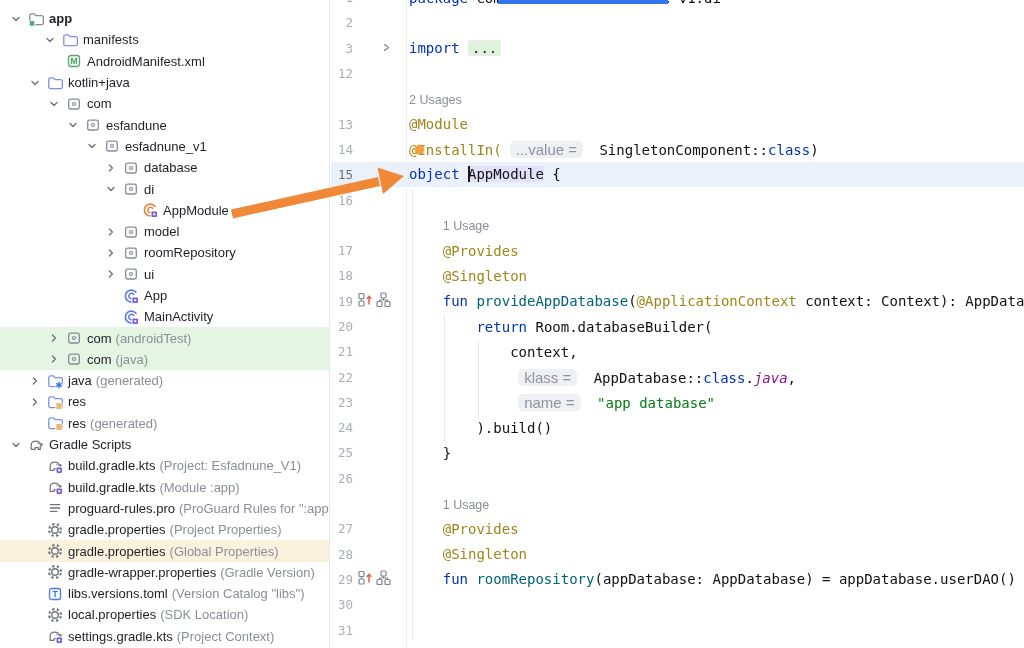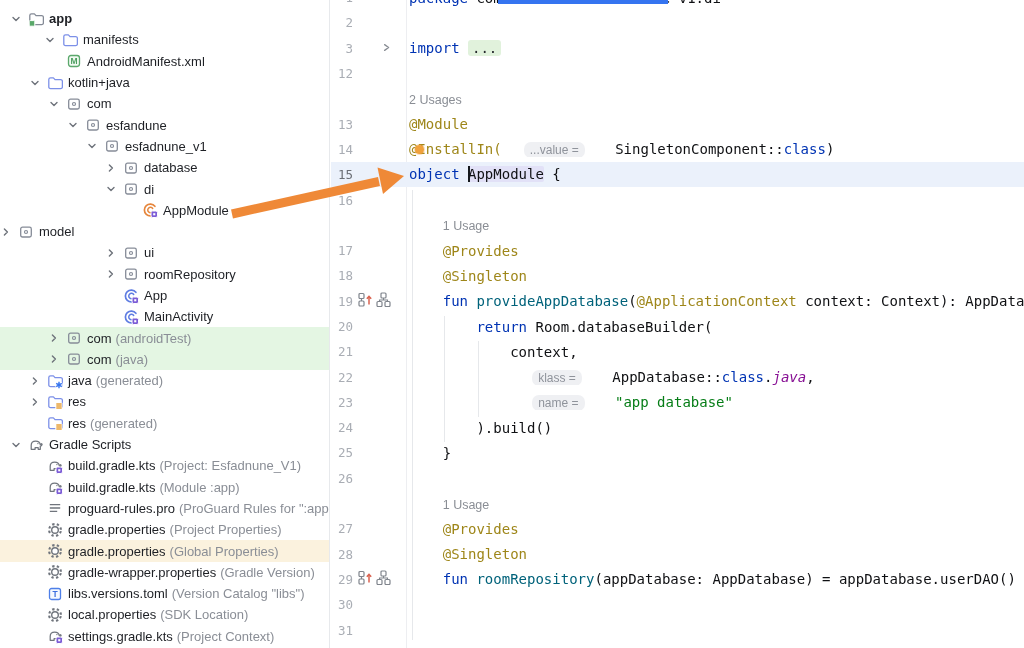--- a/index.html
+++ b/index.html
@@ -40,21 +40,21 @@
   .erow.current .lnum{color:#6B6F76;}
   .gmarks{flex:1;display:flex;align-items:center;gap:3px;padding-left:5px;}
   .gmarks.fold{padding-left:28px;}
   .ccontent{flex:1;position:relative;font-family:"DejaVu Sans Mono",monospace;font-size:14px;
             white-space:pre;padding-left:3px;color:var(--plain);overflow:hidden;}
   .kw{color:var(--kw);} .ann{color:var(--ann);} .fn{color:var(--fn);}
   .str{color:var(--str);} .java{color:var(--java);font-style:italic;} .plain{color:var(--plain);}
   .folded{background:#E1F2DC;color:#23262B;border-radius:3px;padding:0 4px;}
   .hl{background:var(--token-hl);border-radius:2px;color:var(--plain);}
   .hint{background:#EFF0F3;color:#8F939B;font-family:"Liberation Sans",sans-serif;
-        font-size:12px;border-radius:7px;padding:1px 6px;margin:0 22px;}
+        font-size:15px;border-radius:7px;padding:1px 6px;margin:0 8px;}
   .usages{color:#8A8E95;font-size:12.5px;font-family:"Liberation Sans",sans-serif;}
   .caret{display:inline-block;width:1.6px;height:17px;background:#15181C;vertical-align:middle;
          margin-right:-1.6px;position:relative;top:-1px;}
   .bulb-dot{position:absolute;left:9px;top:4px;width:9px;height:9px;border-radius:50%;
             background:#F0A13C;box-shadow:0 0 0 1px rgba(240,161,60,.35);z-index:5;}
   .arrow-svg{position:absolute;left:222px;top:158px;width:195px;height:66px;z-index:10;
              pointer-events:none;}
 </style>
 </head>
 <body>
@@ -186,21 +186,21 @@
       <span class="ticon">
         <svg width="16" height="16" viewBox="0 0 16 16" fill="none">
           <path d="M12.9 4.3A5.9 5.9 0 1 0 12.9 11.7" stroke="#E6863C" stroke-width="1.7" stroke-linecap="round"></path>
           <path d="M10.7 6.5A2.7 2.7 0 1 0 10.7 9.5" stroke="#E6863C" stroke-width="1.5" stroke-linecap="round"></path>
           <rect x="9" y="9" width="6.5" height="6.5" rx="1.6" fill="#7C5CD6" stroke="#fff" stroke-width="1"></rect>
           <rect x="11.2" y="11.2" width="2.1" height="2.1" fill="#fff"></rect>
         </svg>
       </span>
       <span class="tlabel">AppModule</span>
     </div>
-    <div class="trow" style="">
+    <div class="trow" style="padding-left: 105px;">
       <span class="chev">
         <svg width="12" height="12" viewBox="0 0 12 12" fill="none">
           <path d="M4.4 3L7.4 6L4.4 9" stroke="#6E737B" stroke-width="1.4" stroke-linecap="round" stroke-linejoin="round"></path>
         </svg>
       </span>
       <span class="ticon">
         <svg width="16" height="16" viewBox="0 0 16 16" fill="none">
           <rect x="2.7" y="3.2" width="10.6" height="9.8" rx="1.8" stroke="#868C98" stroke-width="1.3"></rect>
           <circle cx="8" cy="8" r="1.5" stroke="#868C98" stroke-width="1.2"></circle>
         </svg>
@@ -212,35 +212,35 @@
         <svg width="12" height="12" viewBox="0 0 12 12" fill="none">
           <path d="M4.4 3L7.4 6L4.4 9" stroke="#6E737B" stroke-width="1.4" stroke-linecap="round" stroke-linejoin="round"></path>
         </svg>
       </span>
       <span class="ticon">
         <svg width="16" height="16" viewBox="0 0 16 16" fill="none">
           <rect x="2.7" y="3.2" width="10.6" height="9.8" rx="1.8" stroke="#868C98" stroke-width="1.3"></rect>
           <circle cx="8" cy="8" r="1.5" stroke="#868C98" stroke-width="1.2"></circle>
         </svg>
       </span>
+      <span class="tlabel">roomRepository</span>
+    </div>
+    <div class="trow" style="padding-left: 105px;">
+      <span class="chev">
+        <svg width="12" height="12" viewBox="0 0 12 12" fill="none">
+          <path d="M4.4 3L7.4 6L4.4 9" stroke="#6E737B" stroke-width="1.4" stroke-linecap="round" stroke-linejoin="round"></path>
+        </svg>
+      </span>
+      <span class="ticon">
+        <svg width="16" height="16" viewBox="0 0 16 16" fill="none">
+          <rect x="2.7" y="3.2" width="10.6" height="9.8" rx="1.8" stroke="#868C98" stroke-width="1.3"></rect>
+          <circle cx="8" cy="8" r="1.5" stroke="#868C98" stroke-width="1.2"></circle>
+        </svg>
+      </span>
       <span class="tlabel">ui</span>
-    </div>
-    <div class="trow" style="padding-left: 105px;">
-      <span class="chev">
-        <svg width="12" height="12" viewBox="0 0 12 12" fill="none">
-          <path d="M4.4 3L7.4 6L4.4 9" stroke="#6E737B" stroke-width="1.4" stroke-linecap="round" stroke-linejoin="round"></path>
-        </svg>
-      </span>
-      <span class="ticon">
-        <svg width="16" height="16" viewBox="0 0 16 16" fill="none">
-          <rect x="2.7" y="3.2" width="10.6" height="9.8" rx="1.8" stroke="#868C98" stroke-width="1.3"></rect>
-          <circle cx="8" cy="8" r="1.5" stroke="#868C98" stroke-width="1.2"></circle>
-        </svg>
-      </span>
-      <span class="tlabel">roomRepository</span>
     </div>
     <div class="trow" style="padding-left: 105px;">
       <span class="chev"></span>
       <span class="ticon">
         <svg width="16" height="16" viewBox="0 0 16 16" fill="none">
           <path d="M12.9 4.3A5.9 5.9 0 1 0 12.9 11.7" stroke="#5E7CE2" stroke-width="1.7" stroke-linecap="round"></path>
           <path d="M10.7 6.5A2.7 2.7 0 1 0 10.7 9.5" stroke="#5E7CE2" stroke-width="1.5" stroke-linecap="round"></path>
           <rect x="9" y="9" width="6.5" height="6.5" rx="1.6" fill="#7C5CD6" stroke="#fff" stroke-width="1"></rect>
           <rect x="11.2" y="11.2" width="2.1" height="2.1" fill="#fff"></rect>
         </svg>

